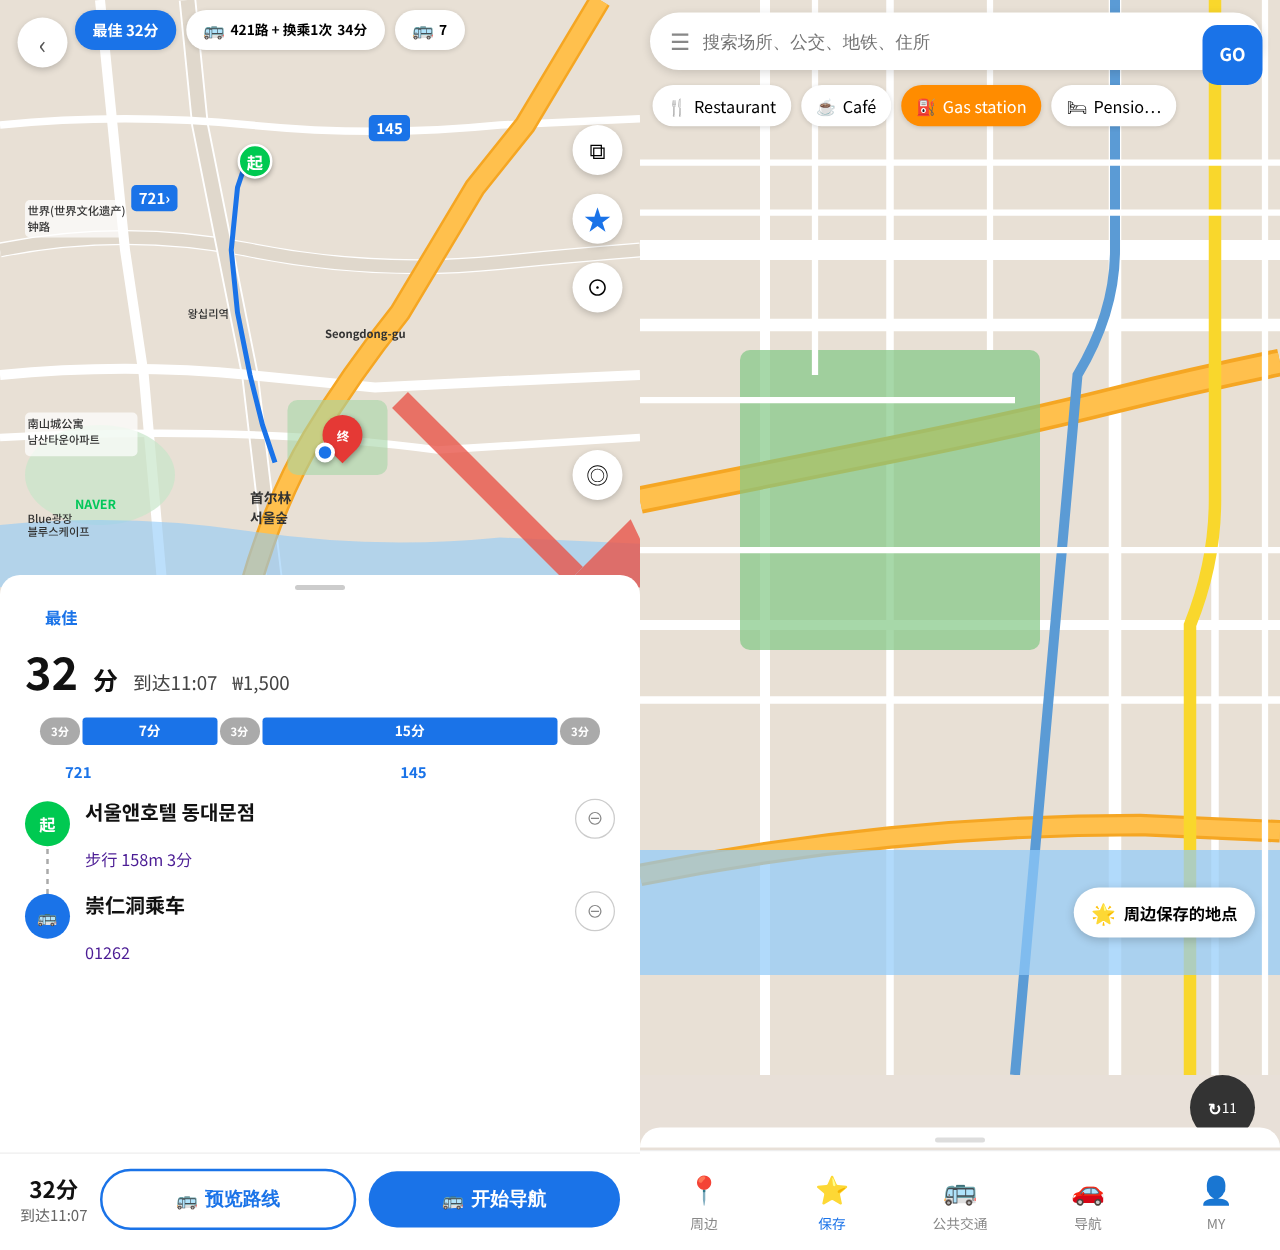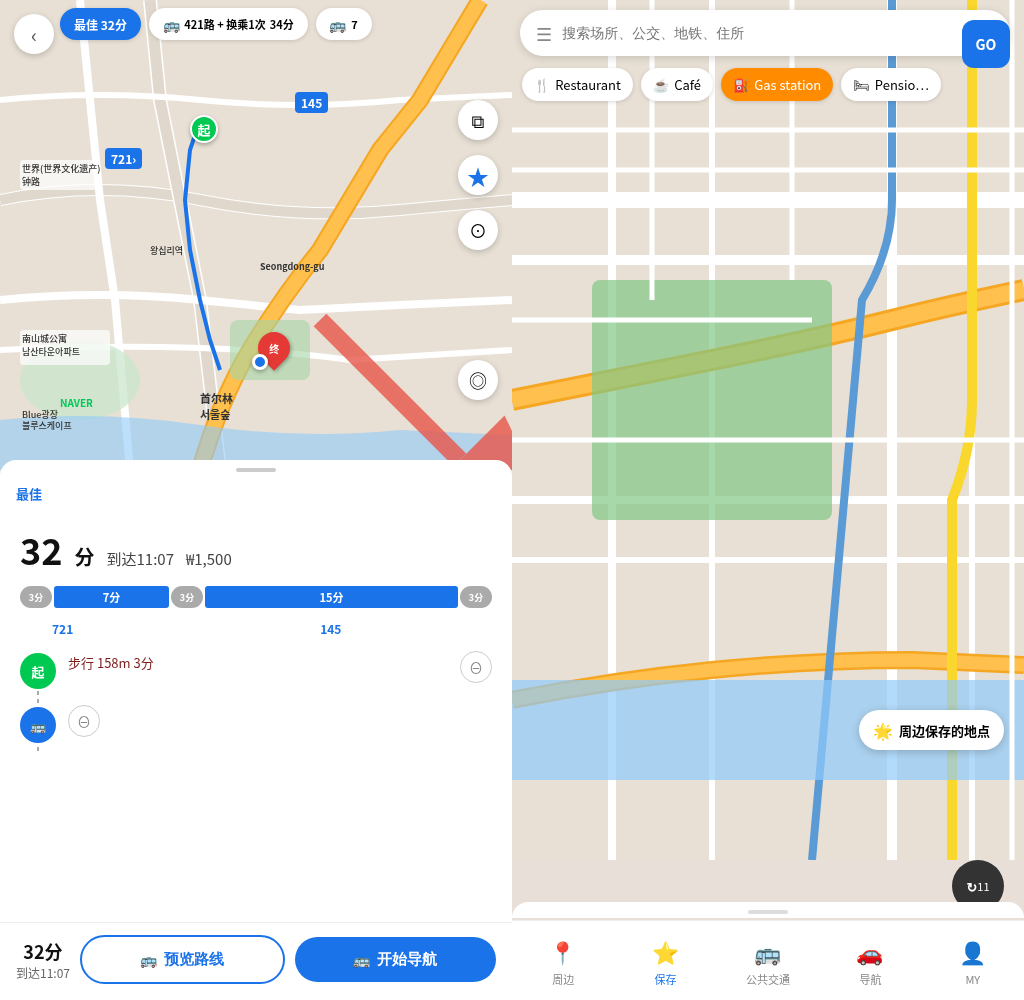--- a/index.html
+++ b/index.html
@@ -32,22 +32,22 @@
       width: 40px; height: 4px;
       background: #ccc;
       border-radius: 2px;
       margin: 0 auto 12px;
     }
 
     .route-best-label {
       color: #1a73e8;
       font-size: 13px;
       font-weight: 600;
-      padding: 0 16px;
-      margin-bottom: 20px;
+      padding: 0 36px;
+      margin-bottom: 8px;
     }
 
     .route-main-info {
       display: flex; align-items: baseline; gap: 12px;
       padding: 0 20px 8px;
     }
 
     .route-time-big {
       font-size: 36px; font-weight: 700; color: #111;
     }
@@ -58,21 +58,21 @@
 
     .route-arrival {
       font-size: 15px; color: #444;
     }
 
     .route-fare {
       font-size: 15px; color: #444;
     }
 
     .route-bar {
-      padding: 0 20px;
+      padding: 0 32px;
       margin-bottom: 4px;
     }
 
     .route-segments {
       display: flex; align-items: center; gap: 0;
       height: 28px;
     }
 
     .seg {
       display: flex; align-items: center; justify-content: center;
@@ -108,22 +108,22 @@
     }
 
     .stop-content { flex: 1; }
 
     .stop-name {
       font-size: 16px; font-weight: 700; color: #111;
       line-height: 1.3;
     }
 
     .stop-sub {
-      font-size: 13px; color: #7f1d1d;
-      margin-top: 2px;
+      font-size: 13px; color: #4c1d95;
+      margin-top: 18px;
     }
 
     .stop-action {
       width: 32px; height: 32px;
       border: 1.5px solid #ccc;
       border-radius: 50%;
       display: flex; align-items: center; justify-content: center;
       color: #888; font-size: 14px; cursor: pointer;
       flex-shrink: 0;
     }
@@ -532,29 +532,34 @@
       <span class="seg-lbl">145</span>
     </div>
     <div style="width:32px;"></div>
   </div>
 
   <div class="stop-list">
 
     <div class="stop-item">
       <div class="stop-icon">起</div>
       <div class="stop-content">
+        <div class="stop-name">서울앤호텔 동대문점</div>
         <div class="stop-sub">步行 158m  3分</div>
       </div>
       <div class="stop-action">⊖</div>
       <div class="stop-line dashed"></div>
     </div>
 
 
     <div class="stop-item">
       <div class="stop-icon bus-icon">🚌</div>
+      <div class="stop-content">
+        <div class="stop-name">崇仁洞乘车</div>
+        <div class="stop-sub">01262</div>
+      </div>
       <div class="stop-action">⊖</div>
     </div>
   </div>
 </div>
 
 <div class="fab">
   <span style="font-size:13px;font-weight:700;">↻</span>
   <span style="font-size:11px;">11</span>
 </div>
 

